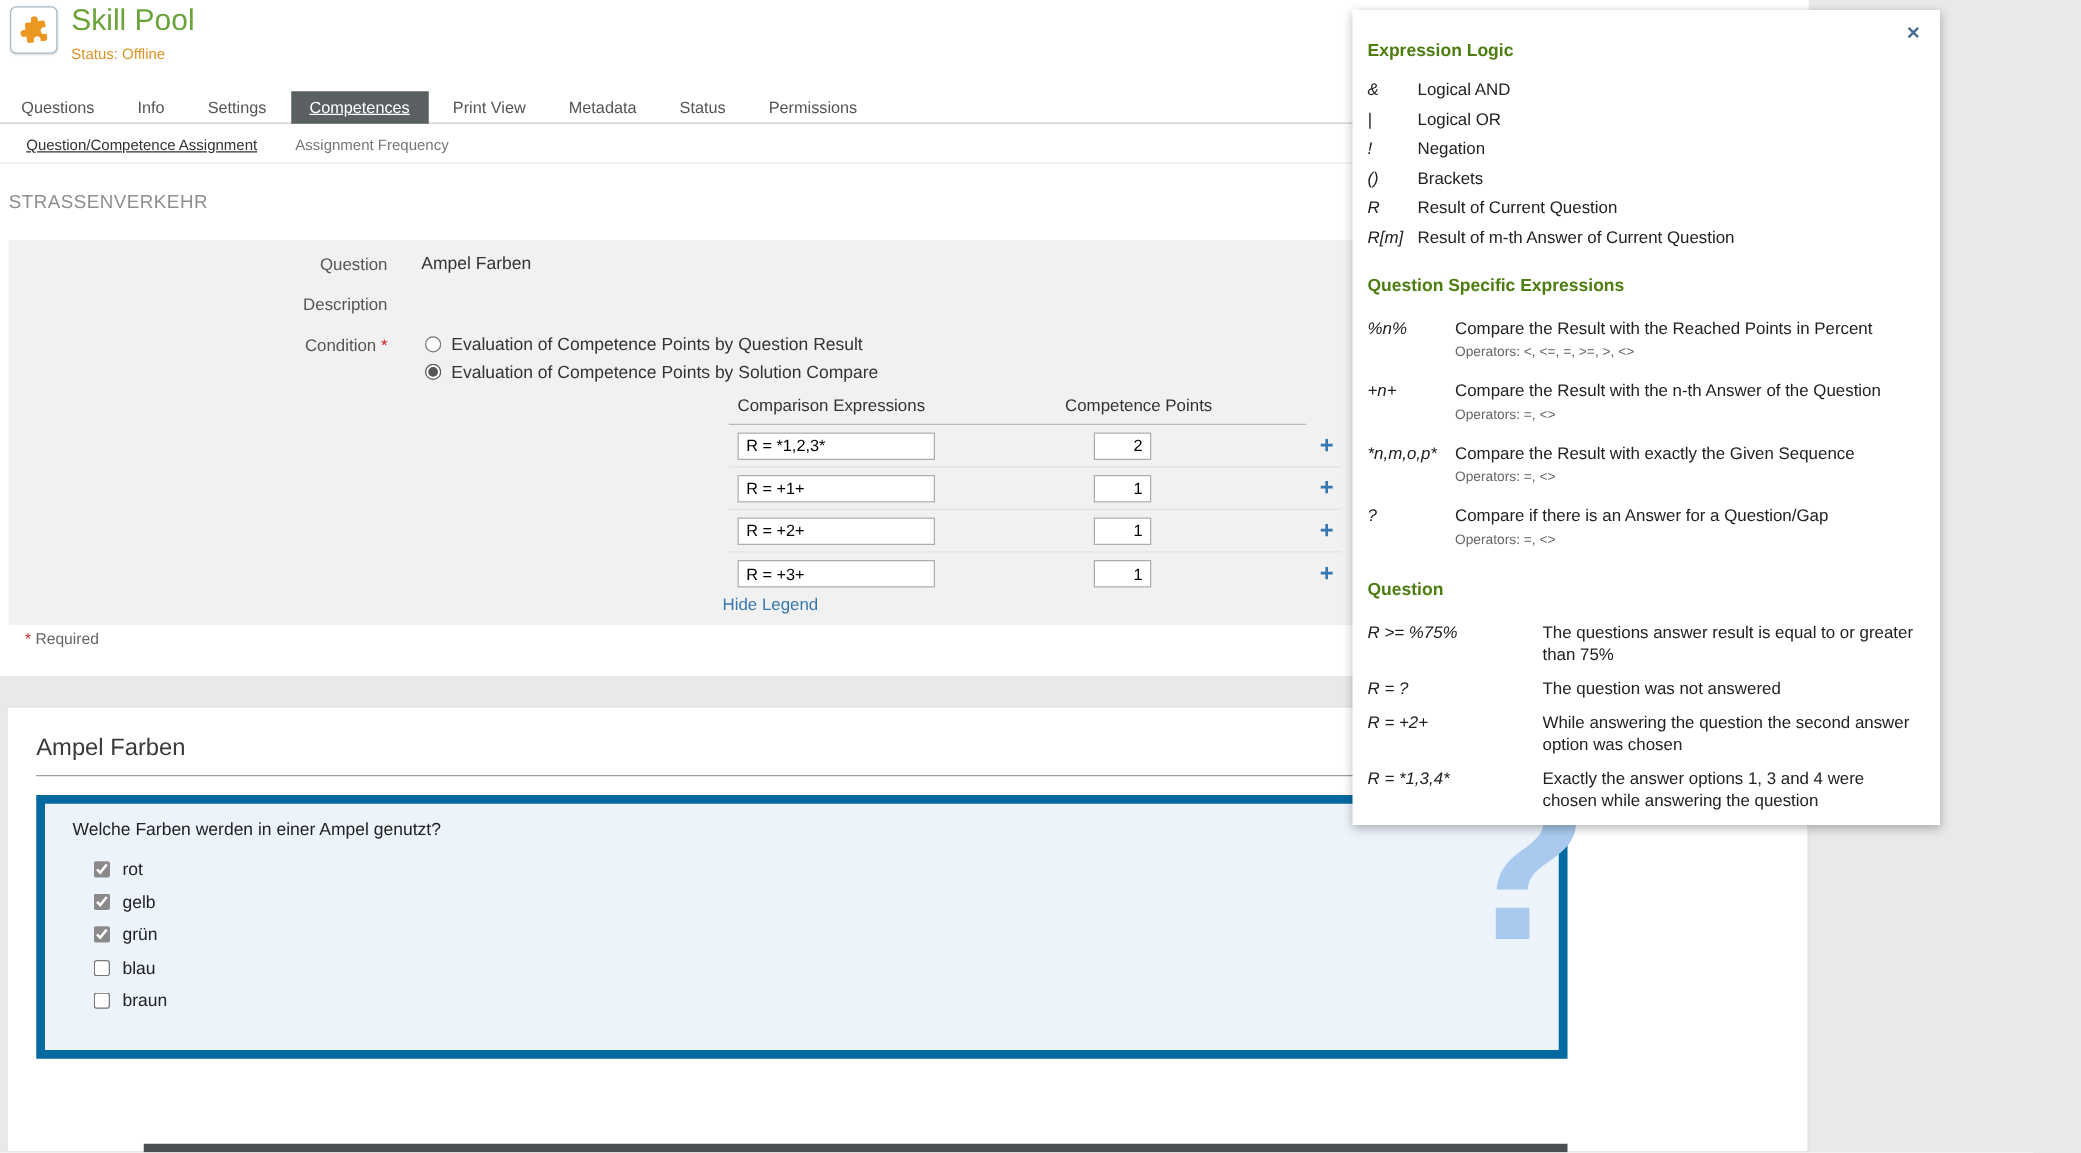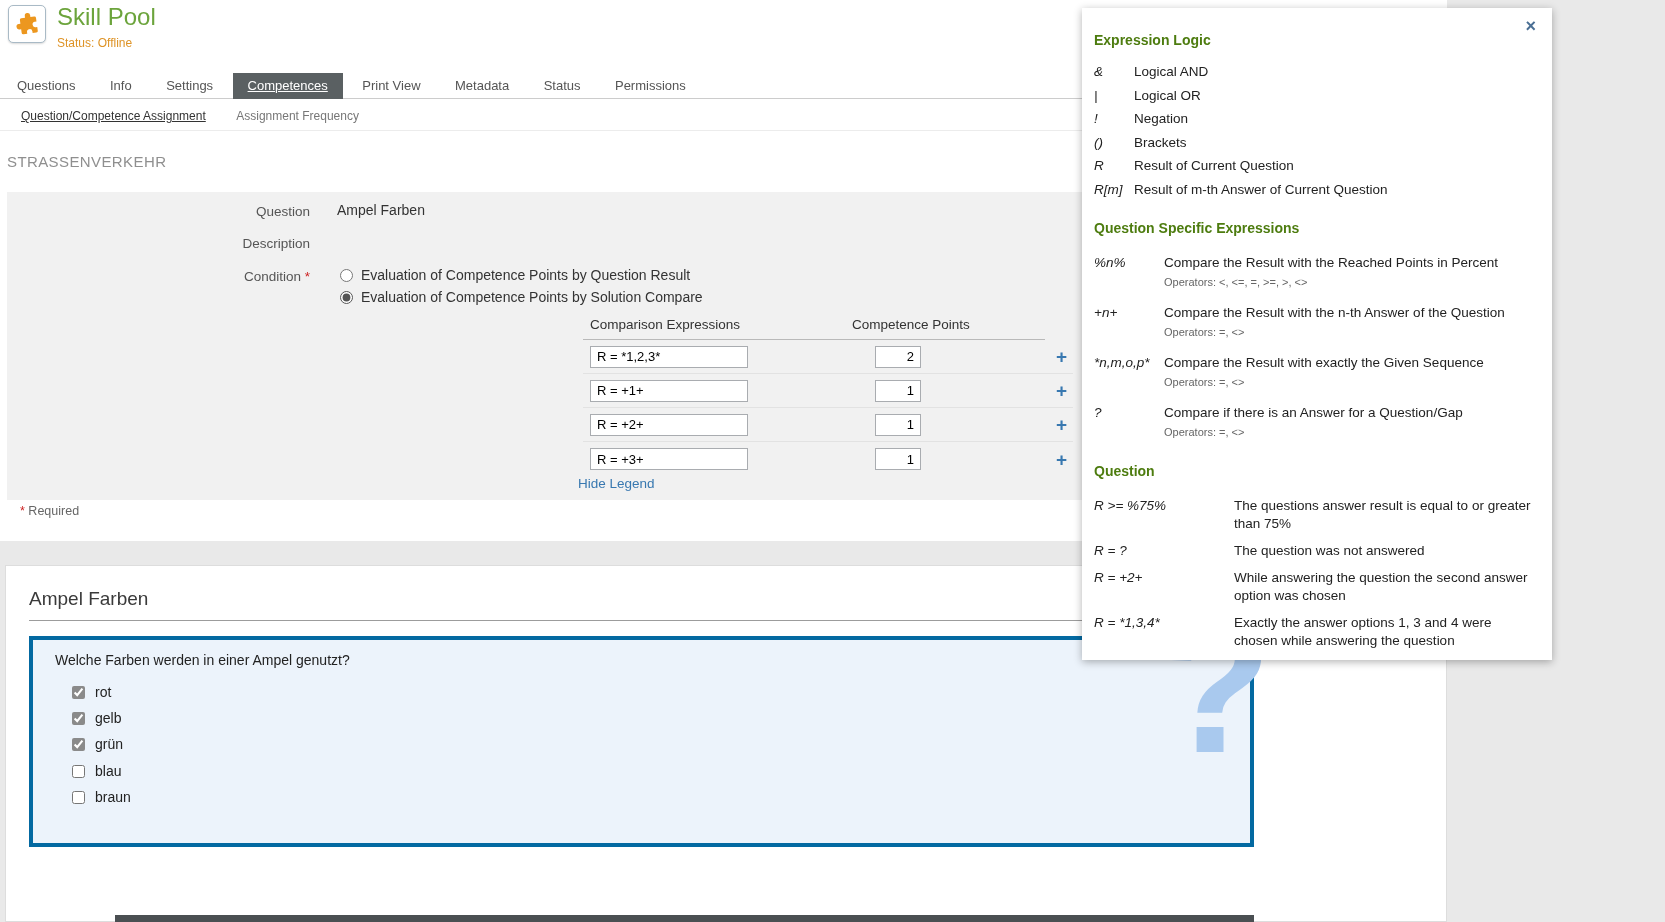--- a/index.html
+++ b/index.html
@@ -46,21 +46,21 @@
   .expr-input { margin-left: 7px; width: 158px; height: 22px; border: 1px solid #a9acb0; background: #fff; font-size: 13px; padding: 0 6px; font-family: "Liberation Sans", sans-serif; }
   .pts-input { margin-left: 111px; width: 46px; height: 22px; border: 1px solid #a9acb0; background: #fff; font-size: 13px; padding: 0 6px; text-align: right; font-family: "Liberation Sans", sans-serif; }
   .plus-btn { margin-left: auto; margin-right: 6px; color: #3878b0; font-size: 19px; font-weight: bold; cursor: pointer; line-height: 1; }
   .hide-legend { position: absolute; left: 571px; top: 284px; font-size: 13.5px; color: #3878b0; cursor: pointer; }
 
   .required-note { position: absolute; left: 20px; top: 504px; font-size: 12.5px; color: #666; }
 
   
   .card { position: absolute; left: 5px; top: 565px; width: 1442px; height: 357px; background: #ffffff; border: 1px solid #dddddd; }
   .card-title { margin: 22px 23px 0 23px; padding-bottom: 10px; border-bottom: 1px solid #9c9c9c; font-size: 19px; color: #3a3a3a; }
-  .question-box { position: absolute; left: 23px; top: 70px; width: 1225px; height: 211px; background: #ecf3fb; border: 4px solid #0369a1; }
+  .question-box { position: absolute; left: 23px; top: 70px; width: 1225px; height: 211px; background: #ecf3fb; border: 7px solid #0369a1; }
   .question-text { position: absolute; left: 22px; top: 12px; font-size: 14px; color: #222; }
   .option { position: absolute; left: 39px; display: flex; align-items: center; font-size: 14px; color: #222; }
   .option input { margin-right: 10px; accent-color: #8a8a8a; }
   .watermark { position: absolute; left: 1150px; top: 25px; font-size: 190px; font-weight: bold; color: #a9c9ee; line-height: 1; z-index: 1; pointer-events: none; }
 
   .bottom-strip { position: absolute; left: 115px; top: 915px; width: 1139px; height: 7px; background: #4a4f52; }
 
   
   .legend-panel { position: absolute; left: 1082px; top: 8px; width: 470px; height: 652px; background: #ffffff;
                   box-shadow: 0 2px 8px rgba(0,0,0,.3); z-index: 20; padding: 14px 16px 0 12px; overflow: hidden; }

